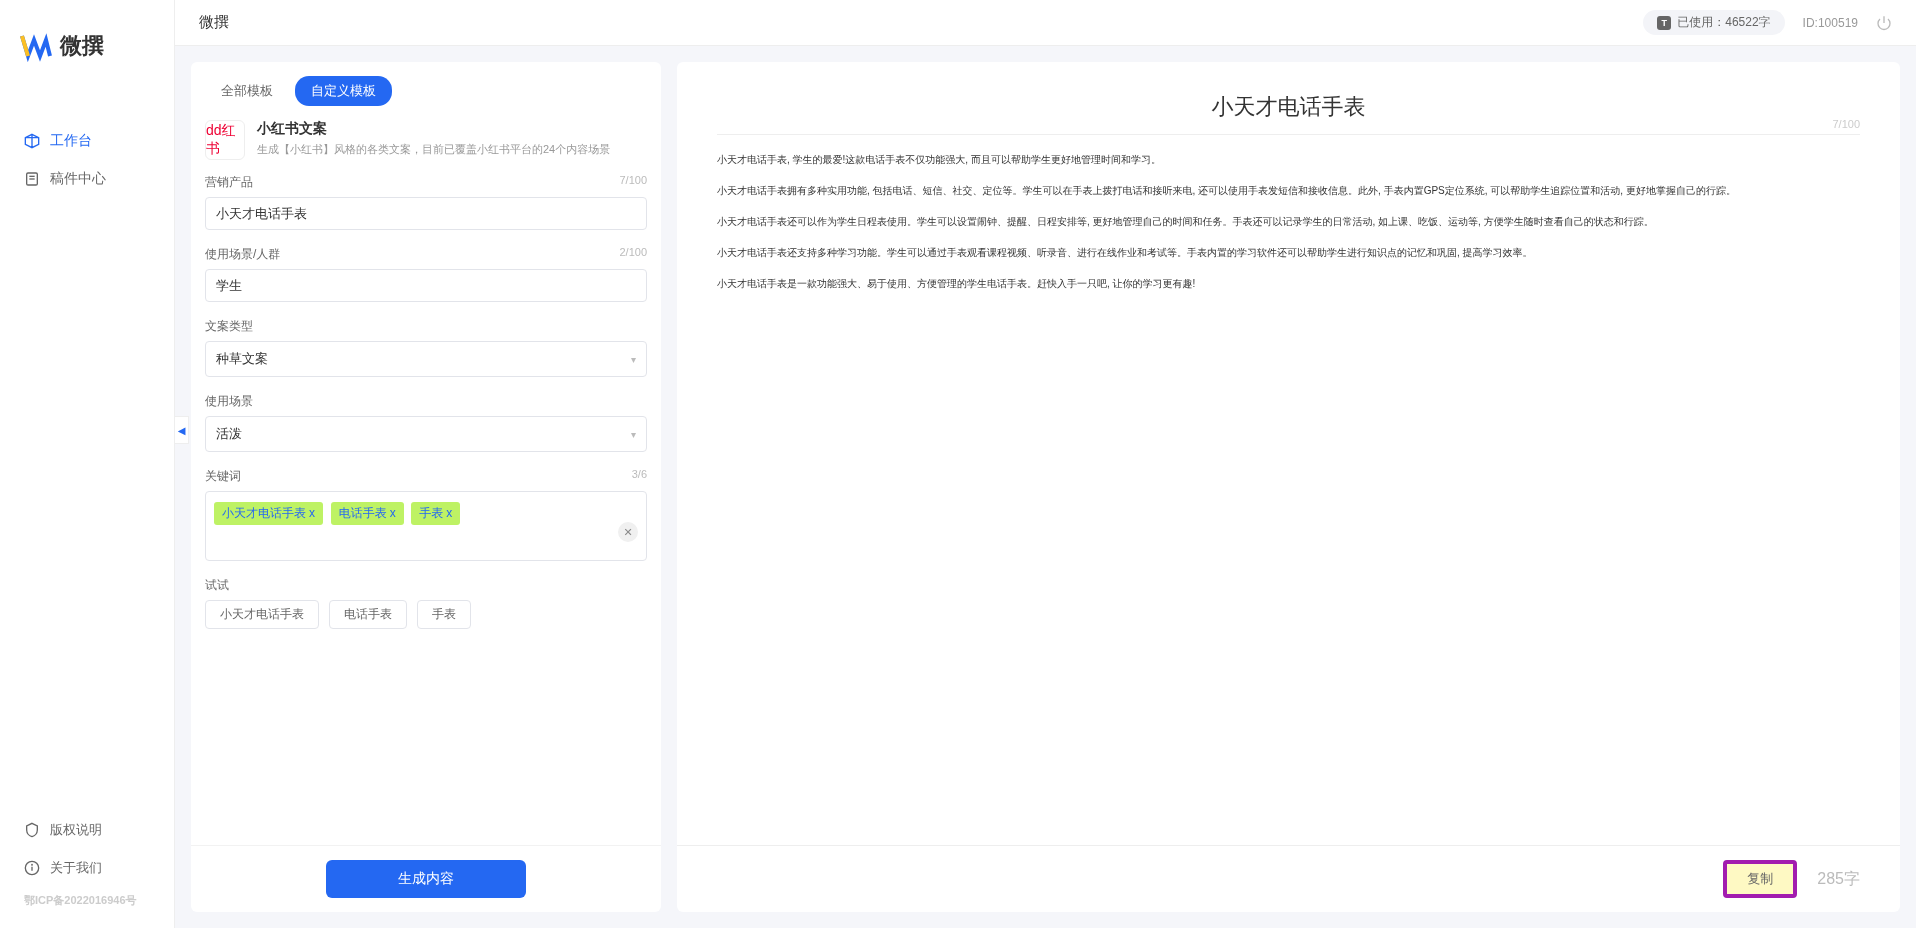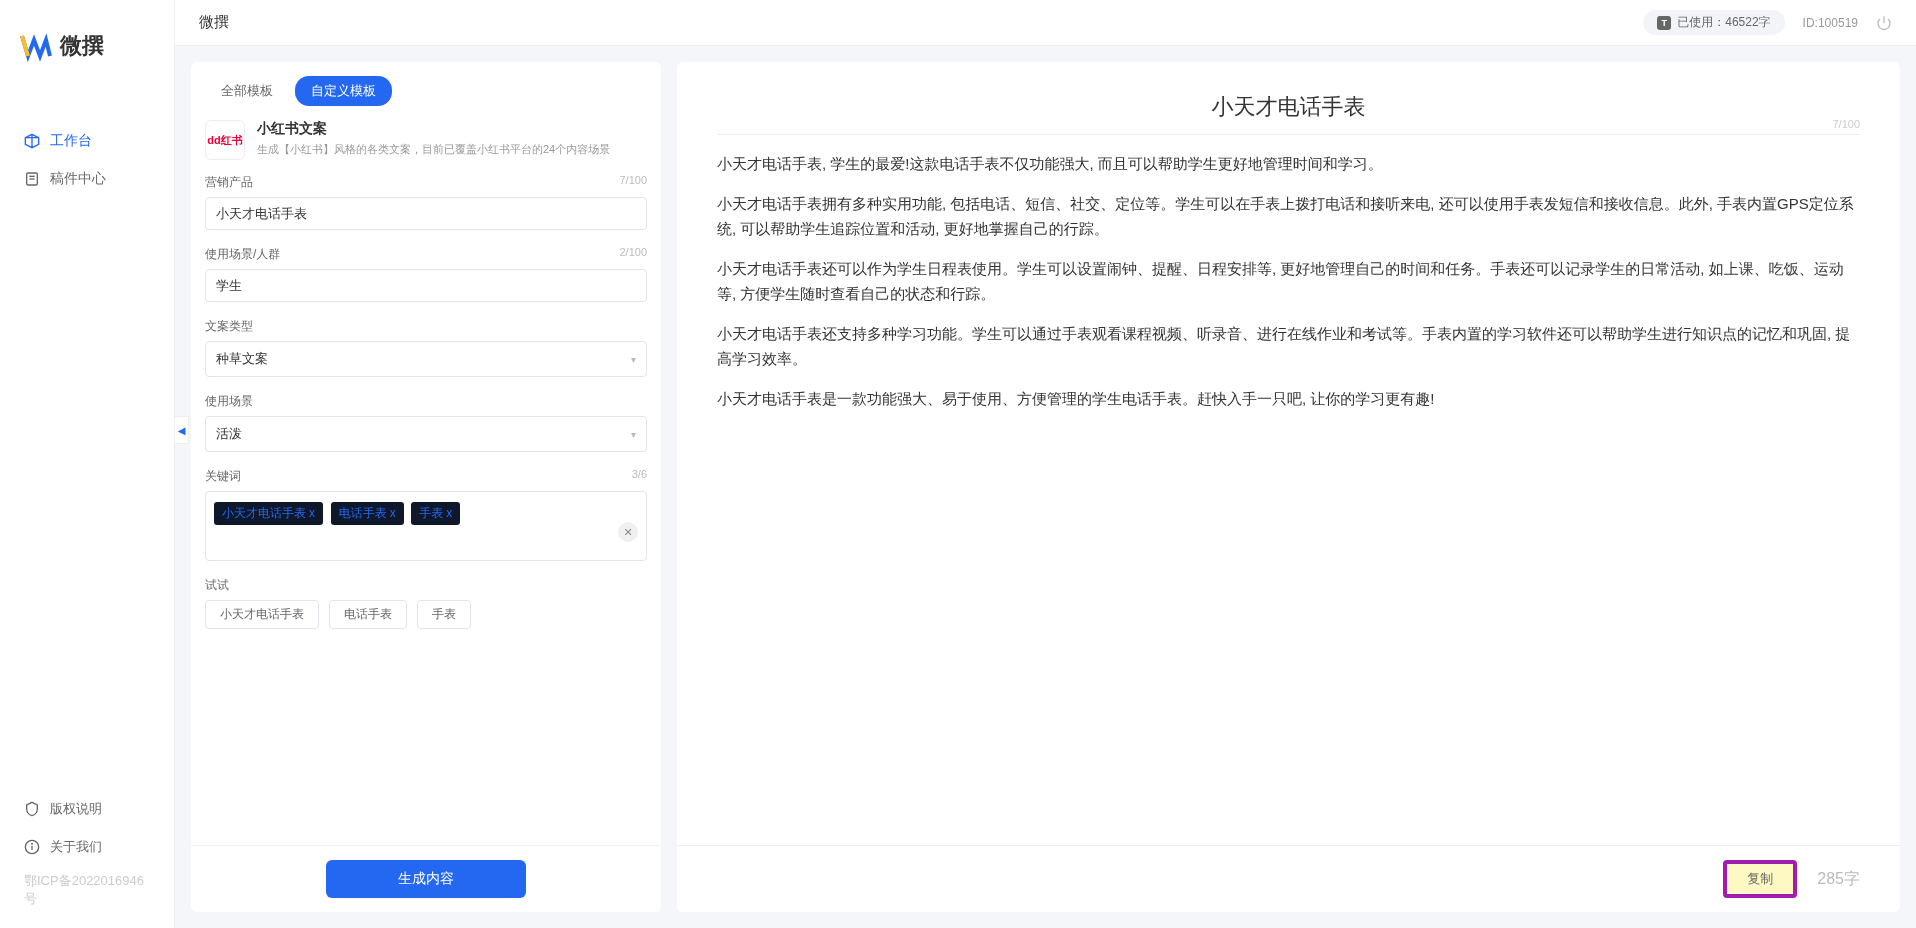--- a/index.html
+++ b/index.html
@@ -8,61 +8,61 @@
 .sidebar { width: 175px; background: #fff; display: flex; flex-direction: column; border-right: 1px solid #eee; }
 .logo { display: flex; align-items: center; padding: 30px 20px 20px; gap: 8px; }
 .logo-icon { width: 32px; height: 32px; }
 .logo-text { font-size: 22px; font-weight: 700; color: #333; }
 .nav { flex: 1; padding-top: 40px; }
 .nav-item { display: flex; align-items: center; gap: 10px; padding: 10px 24px; cursor: pointer; color: #666; font-size: 14px; }
 .nav-item.active { color: #2468f2; }
 .nav-item svg { width: 16px; height: 16px; }
 .sidebar-bottom { padding: 0 0 10px; }
 .sidebar-bottom .nav-item { font-size: 13px; }
-.footer-text { font-size: 13px; color: #ccc; padding: 6px 24px 10px; }
+.footer-text { font-size: 11px; color: #ccc; padding: 6px 24px 10px; font-weight: bold; }
 .collapse-handle { position: absolute; left: 0; top: 370px; width: 14px; height: 28px; background: #fff; border: 1px solid #eee; border-left: 0; display: flex; align-items: center; justify-content: center; cursor: pointer; color: #2468f2; font-size: 10px; }
 .main { flex: 1; display: flex; flex-direction: column; }
 .topbar { height: 46px; background: #fff; border-bottom: 1px solid #eee; display: flex; align-items: center; justify-content: space-between; padding: 0 24px; }
 .topbar-title { font-size: 15px; color: #333; }
 .topbar-right { display: flex; align-items: center; gap: 18px; }
 .usage-pill { background: #f3f4f8; border-radius: 14px; padding: 4px 14px; font-size: 12px; color: #666; display: flex; align-items: center; gap: 6px; }
 .usage-pill .ticon { background: #666; color: #fff; width: 14px; height: 14px; border-radius: 3px; font-size: 9px; display: flex; align-items: center; justify-content: center; font-weight: 700; }
 .id-text { font-size: 12px; color: #999; }
 .power-icon { width: 16px; height: 16px; color: #bbb; cursor: pointer; }
 .content { flex: 1; display: flex; gap: 16px; padding: 16px; overflow: hidden; position: relative; }
 .panel { background: #fff; border-radius: 6px; display: flex; flex-direction: column; }
 .left-panel { width: 470px; }
 .right-panel { flex: 1; }
 .tabs { display: flex; gap: 6px; padding: 14px; }
 .tab { padding: 6px 16px; border-radius: 14px; font-size: 13px; cursor: pointer; color: #666; }
 .tab.active { background: #2468f2; color: #fff; }
 .template-card { display: flex; gap: 12px; padding: 0 14px 14px; }
-.template-badge { width: 40px; height: 40px; border-radius: 6px; background: #fff; border: 1px solid #eee; display: flex; align-items: center; justify-content: center; font-size: 11px; color: #e03; font-weight: 700; }
+.template-badge { width: 40px; height: 40px; border-radius: 6px; background: #fff; border: 1px solid #eee; display: flex; align-items: center; justify-content: center; font-size: 14px; color: #e03; font-weight: 400; }
 .template-info .title { font-size: 14px; font-weight: 600; color: #333; margin-bottom: 3px; }
 .template-info .desc { font-size: 11px; color: #999; line-height: 1.5; }
 .form { flex: 1; overflow-y: auto; padding: 0 14px; }
 .field { margin-bottom: 16px; }
 .field-label { display: flex; justify-content: space-between; font-size: 12px; color: #666; margin-bottom: 6px; }
 .field-count { color: #bbb; font-size: 11px; }
 .input, .select { width: 100%; border: 1px solid #e2e4ea; border-radius: 4px; padding: 8px 10px; font-size: 13px; color: #333; background: #fff; }
 .select { display: flex; justify-content: space-between; align-items: center; cursor: pointer; }
 .select .chev { color: #bbb; font-size: 10px; }
 .tag-box { border: 1px solid #e2e4ea; border-radius: 4px; padding: 8px; min-height: 70px; position: relative; }
-.tag { display: inline-block; background: #0f172a; color: #2468f2; padding: 3px 8px; border-radius: 3px; font-size: 12px; margin: 2px 4px 2px 0; cursor: pointer; }
+.tag { display: inline-block; background: #bef264; color: #2468f2; padding: 3px 8px; border-radius: 3px; font-size: 12px; margin: 2px 4px 2px 0; cursor: pointer; }
 .tag .x { margin-left: 3px; }
 .clear-btn { position: absolute; right: 8px; top: 30px; width: 20px; height: 20px; border-radius: 50%; background: #f0f0f0; display: flex; align-items: center; justify-content: center; cursor: pointer; color: #888; font-size: 11px; }
 .suggest { display: flex; gap: 10px; flex-wrap: wrap; }
 .suggest-item { border: 1px solid #e2e4ea; border-radius: 4px; padding: 5px 14px; font-size: 12px; color: #666; cursor: pointer; }
 .panel-footer { padding: 14px; border-top: 1px solid #f2f2f2; }
 .generate-btn { width: 200px; margin: 0 auto; display: block; background: #2468f2; color: #fff; border: none; border-radius: 6px; padding: 10px 0; font-size: 14px; cursor: pointer; }
 .output { flex: 1; padding: 30px 40px 0; overflow-y: auto; }
 .output-head { border-bottom: 1px solid #eee; position: relative; padding-bottom: 12px; margin-bottom: 16px; }
 .output-title { text-align: center; font-size: 22px; font-weight: 400; font-family: serif; }
 .output-count-top { position: absolute; right: 0; bottom: 4px; font-size: 11px; color: #ccc; }
-.output p { font-size: 15px; line-height: 1.7; color: #333; margin-bottom: 14px; }
+.output p { font-size: 10px; line-height: 1.7; color: #333; margin-bottom: 14px; }
 .output-footer { border-top: 1px solid #eee; padding: 14px 40px; display: flex; justify-content: flex-end; align-items: center; gap: 20px; }
 .copy-btn { border: 4px solid #a21caf; background: #fef9c3; padding: 6px 20px; border-radius: 4px; font-size: 13px; color: #666; cursor: pointer; }
 .char-count { font-size: 16px; color: #bbb; }
 .form::-webkit-scrollbar { width: 6px; }
 .form::-webkit-scrollbar-thumb { background: #ddd; border-radius: 3px; }
 </style>
 </head>
 <body>
 
 <div class="app">

